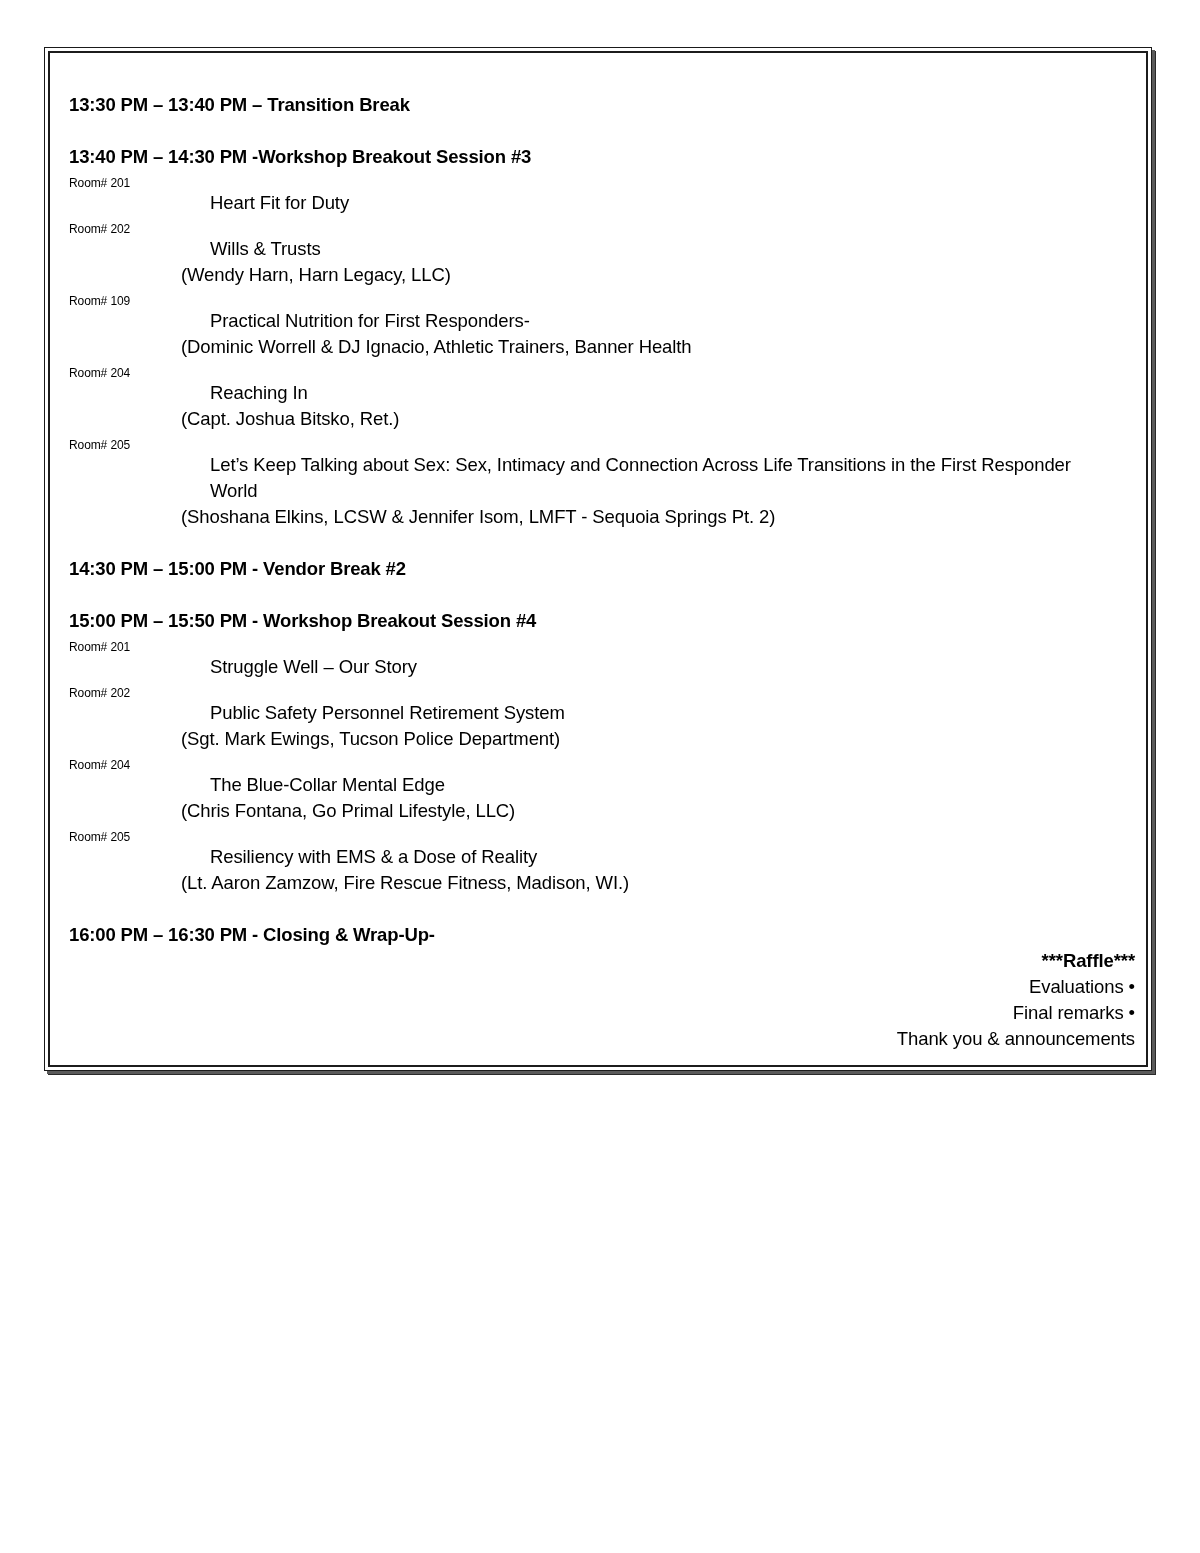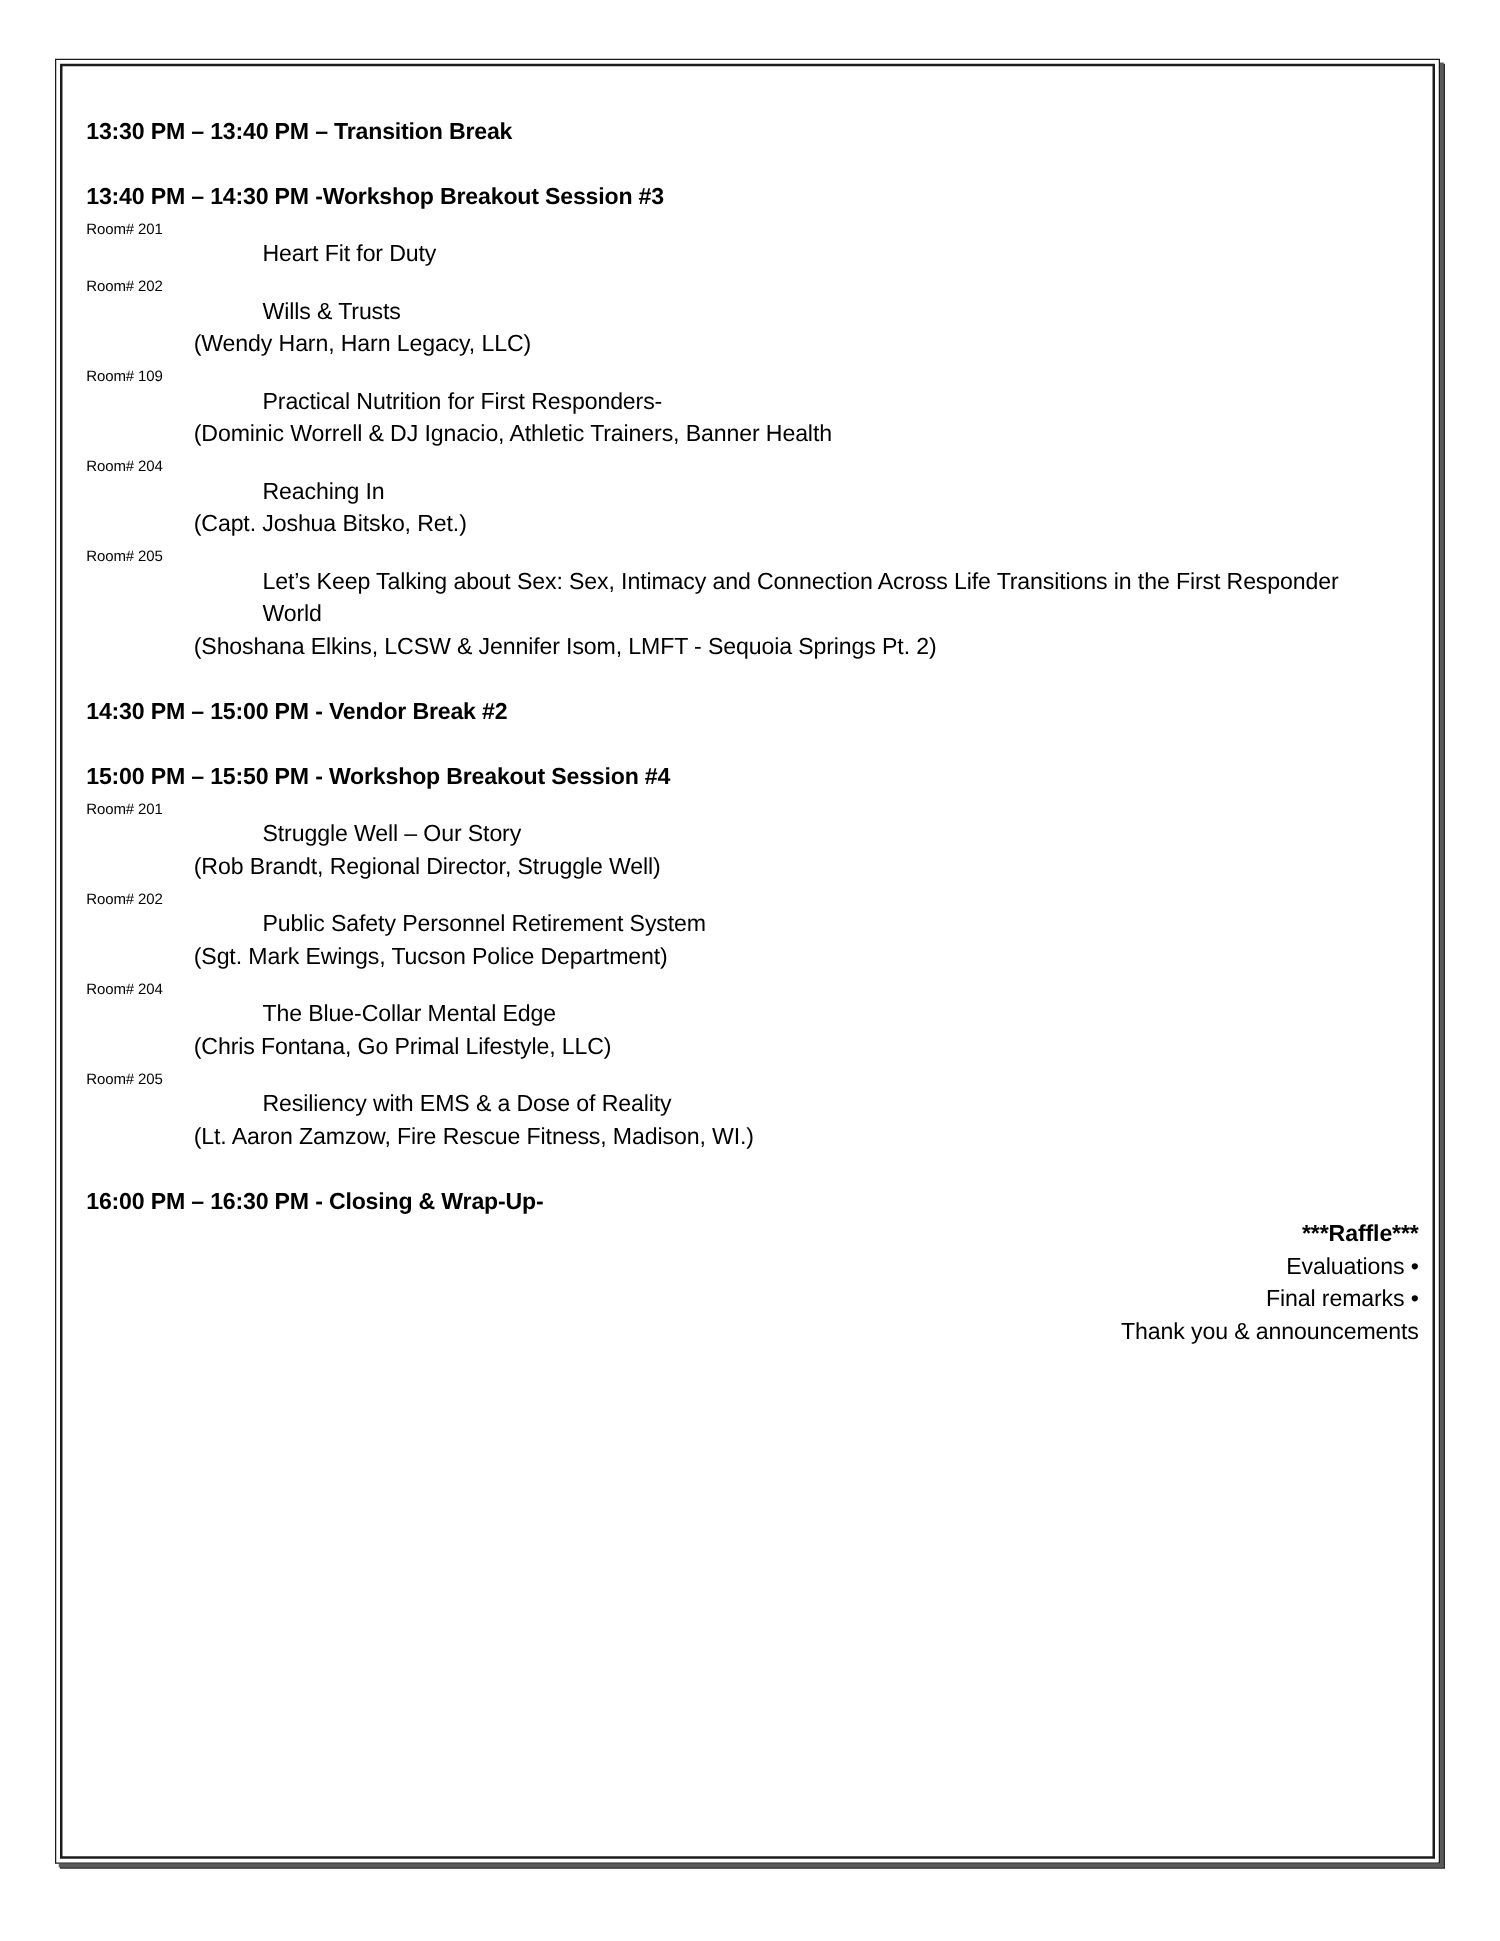--- a/index.html
+++ b/index.html
@@ -15,21 +15,21 @@
     position: relative;
     overflow: hidden;
   }
 
   
   .page-sheet {
     position: absolute;
     left: 44px;
     top: 47px;
     width: 1108px;
-    height: 1444px;
+    height: 1024px;
     background: #ffffff;
     border: 1px solid #1a1a1a;
     box-sizing: border-box;
     box-shadow: 3px 3px 0 0 #5a5a5a, 4px 4px 0 0 #2a2a2a;
   }
   .page-inner-rule {
     position: absolute;
     left: 3px;
     top: 3px;
     right: 3px;
@@ -70,21 +70,21 @@
     line-height: 26px;
   }
   .title-col {
     flex: 1 1 auto;
     font-size: 18.5px;
     line-height: 26px;
     max-width: 880px;
     margin-top: 20px;
   }
   .presenter {
-    margin-left: 86px;
+    margin-left: 112px;
     font-size: 18.5px;
     line-height: 26px;
     letter-spacing: -0.1px;
   }
   .closing-item {
     margin-left: 70px;
     font-size: 18.5px;
     line-height: 26px;
     letter-spacing: -0.1px;
     text-align: right;
@@ -135,21 +135,20 @@
         <div class="section-block">
           <div class="sec-header">14:30 PM – 15:00 PM - Vendor Break #2</div>
         </div>
         <div class="spacer"></div>
         <div class="section-block">
           <div class="sec-header">15:00 PM – 15:50 PM - Workshop Breakout Session #4</div>
           <div class="row">
             <span class="room-col">Room# 201</span>
             <span class="title-col">Struggle Well – Our Story</span>
           </div>
-          <div class="presenter">(Rob Brandt, Regional Director, Struggle Well)</div>
           <div class="row">
             <span class="room-col">Room# 202</span>
             <span class="title-col">Public Safety Personnel Retirement System</span>
           </div>
           <div class="presenter">(Sgt. Mark Ewings, Tucson Police Department)</div>
           <div class="row">
             <span class="room-col">Room# 204</span>
             <span class="title-col">The Blue-Collar Mental Edge</span>
           </div>
           <div class="presenter">(Chris Fontana, Go Primal Lifestyle, LLC)</div>

